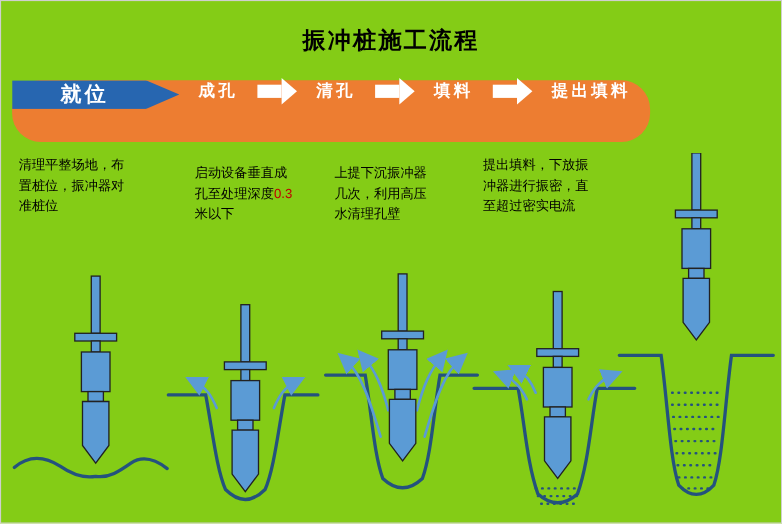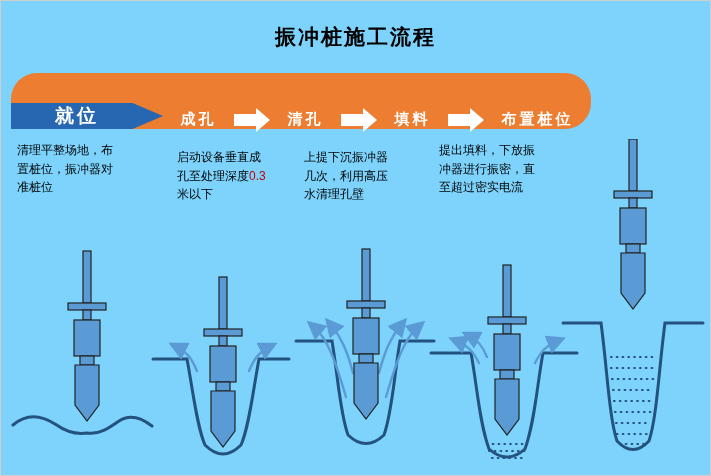--- a/index.html
+++ b/index.html
@@ -1,21 +1,21 @@
 <!DOCTYPE html>
 <html><head>
 <meta charset="utf-8">
 <style>
   html,body{margin:0;padding:0;background:#fff;}
-  .canvas{position:relative;width:711px;height:476px;background:#7dd3fc;
+  .canvas{position:relative;width:711px;height:476px;background:#84cc16;
     font-family:"Liberation Sans",sans-serif;overflow:hidden;border:1px solid #cfcfcf;box-sizing:border-box;}
   .title{position:absolute;top:22px;left:0;right:0;text-align:center;
     font-size:21px;font-weight:700;color:#000;margin:0;letter-spacing:2px;}
   .banner{position:absolute;left:10px;top:72px;width:580px;height:56px;
-    background:#ED7D31;display:flex;align-items:flex-end;border-radius:26px;}
+    background:#ED7D31;display:flex;align-items:flex-start;border-radius:26px;}
   .chev{flex:0 0 152px;background:#2766B0;
     clip-path:polygon(0 0,80% 0,100% 50%,80% 100%,0 100%);
     display:flex;align-items:center;justify-content:center;color:#fff;
     font-size:19px;font-weight:700;padding-right:20px;box-sizing:border-box;letter-spacing:3px;}
   .banner-rest{flex:1;display:flex;align-items:center;justify-content:space-evenly;color:#fff;}
   .step-label{font-size:15px;font-weight:700;letter-spacing:3px;}
   .block-arrow{position:relative;width:22px;height:12px;background:#fff;margin-right:14px;}
   .block-arrow::after{content:"";position:absolute;left:100%;top:50%;transform:translateY(-50%);
     width:0;height:0;border-left:14px solid #fff;border-top:12px solid transparent;border-bottom:12px solid transparent;}
   .desc{position:absolute;font-size:12px;line-height:1.55;color:#000;}
@@ -59,21 +59,21 @@
     <div class="chev">
       <span>就位</span>
     </div>
     <div class="banner-rest">
       <span class="step-label">成孔</span>
       <span class="block-arrow"></span>
       <span class="step-label">清孔</span>
       <span class="block-arrow"></span>
       <span class="step-label">填料</span>
       <span class="block-arrow"></span>
-      <span class="step-label">布置桩位</span>
+      <span class="step-label">提出填料</span>
     </div>
   </div>
 
   <div class="desc d1">清理平整场地，布置桩位，振冲器对准桩位</div>
   <div class="desc d2">
     <span>启动设备垂直成孔至处理深度</span><span class="hl">0.3</span><span>米以下</span>
   </div>
   <div class="desc d3">上提下沉振冲器几次，利用高压水清理孔壁</div>
   <div class="desc d4">提出填料，下放振冲器进行振密，直至超过密实电流</div>
 

